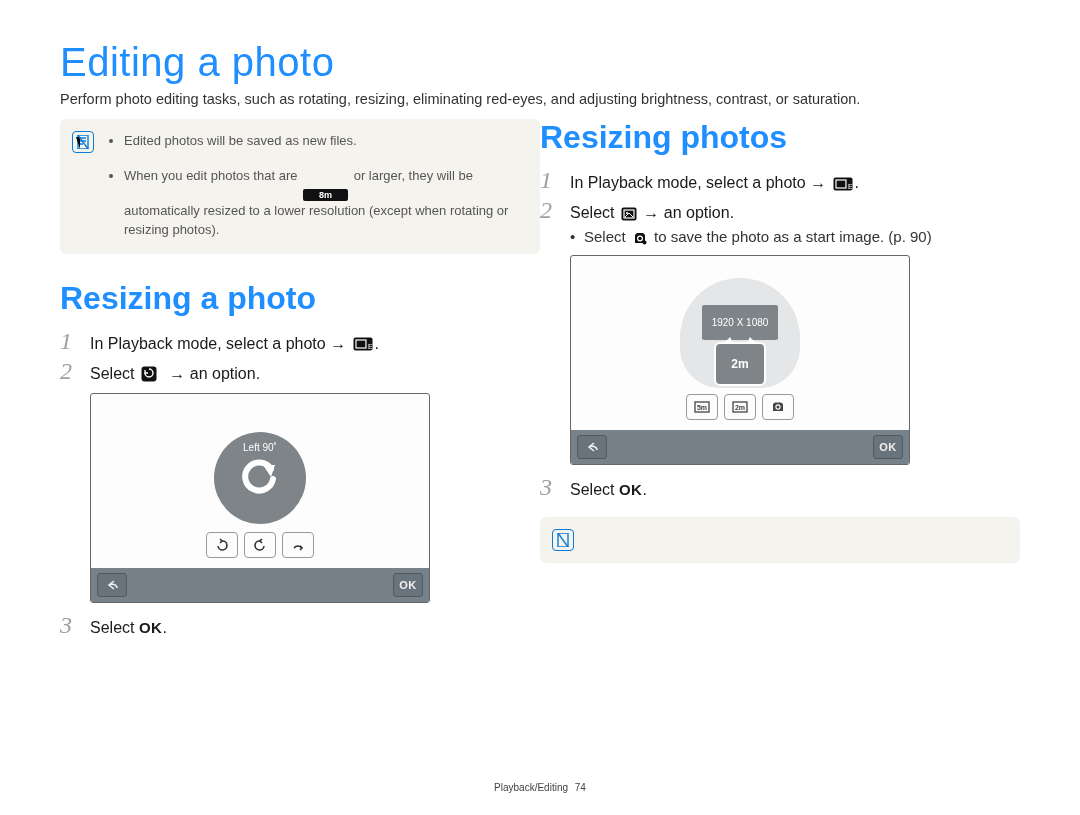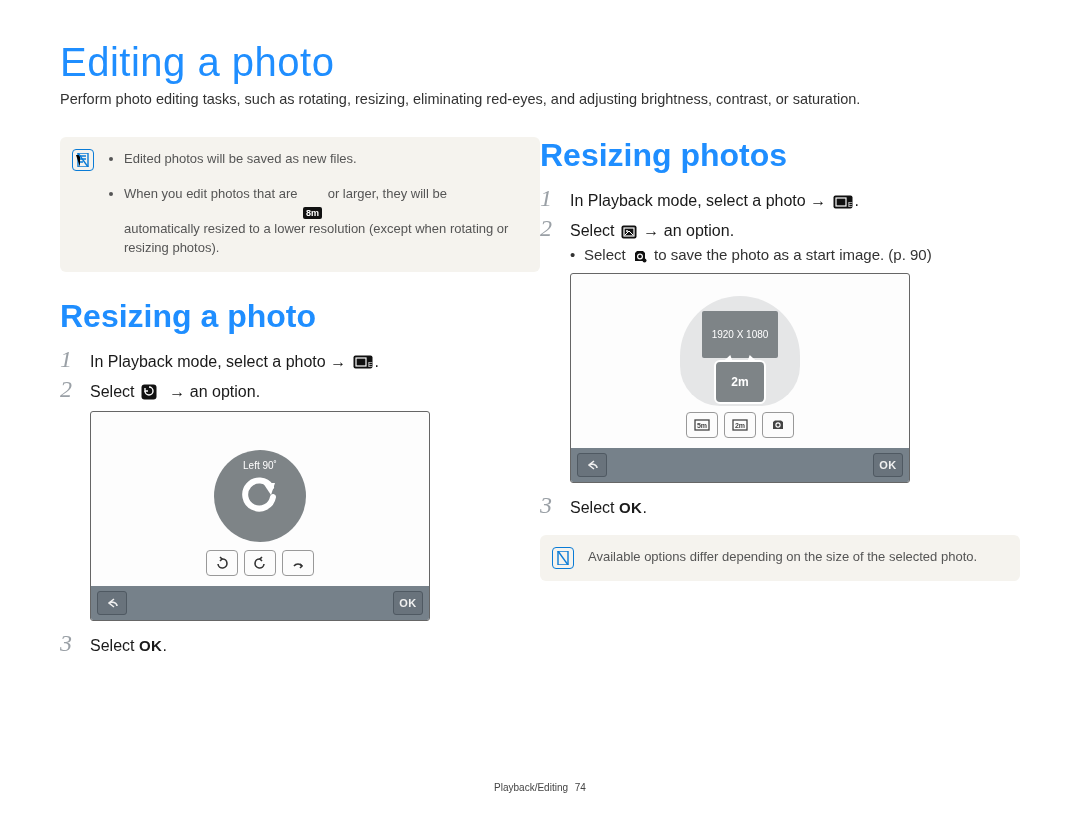--- a/index.html
+++ b/index.html
@@ -17,21 +17,21 @@
     color: #1f8eff;
     font-size: 40px;
     font-weight: 400;
     margin: 0 0 6px 0;
     letter-spacing: 0.5px;
     font-family: Arial, Helvetica, sans-serif;
   }
   .intro {
     font-size: 14.5px;
     color: #333;
-    margin: 0 0 30px 0;
+    margin: 0 0 12px 0;
   }
   .columns {
     display: flex;
   }
   .col { flex: 1 1 0; min-width: 0; }
   .notebox {
     background: #f5f3ee;
     border-radius: 6px;
     padding: 12px 16px 12px 12px;
     display: flex;
@@ -109,21 +109,21 @@
   }
   .resize-center {
     display: flex; flex-direction: column; align-items: center;
   }
   .silhouette {
     position: absolute; width: 120px; height: 110px; top: 22px;
     background: #e5e6e7; border-radius: 60px 60px 40px 40px;
     left: 50%; transform: translateX(-50%); z-index: 0;
   }
   .dim-badge {
-    background: #7e8487; color: #fff; font-size: 10px; padding: 18px 10px;
+    background: #7e8487; color: #fff; font-size: 10px; padding: 12px 10px;
     border-radius: 2px; z-index: 2; margin-top: 26px;
   }
   .open-badge {
     width: 52px; height: 44px; background: #7e8487; border: 2px solid #fff;
     border-radius: 6px; margin-top: 2px; z-index: 2;
     display: flex; align-items: center; justify-content: center; gap: 3px;
     position: relative;
   }
   .open-badge::before, .open-badge::after {
     content: ""; position: absolute; top: -7px; width: 0; height: 0;
@@ -157,21 +157,21 @@
         <svg width="14" height="14" viewBox="0 0 14 14">
             <path d="M2 0 L12 0 L12 14 L2 14 Z M4 3 L10 3 M4 6 L10 6 M4 9 L7 9" stroke="#0a7bd6" stroke-width="1.4" fill="none"></path>
             <path d="M0 2 L4 2 L4 14" stroke="none"></path>
             <path d="M2 0 L2 14" stroke="none"></path>
             <line x1="2" y1="0" x2="12" y2="14" stroke="#0a7bd6" stroke-width="1.4"></line>
           </svg>
       </div>
       <ul>
         <li>Edited photos will be saved as new files.</li>
         <li>
-          <span>When you edit photos that are </span><span class="inline-icon" style="background:#111;color:#fff;font-size:9px;font-weight:bold;padding:0 3px;border-radius:2px;line-height:12px;margin-top:36px;">8m</span><span> or larger, they will be automatically resized to a lower resolution (except when rotating or resizing photos).</span>
+          <span>When you edit photos that are </span><span class="inline-icon" style="background:#111;color:#fff;font-size:9px;font-weight:bold;padding:0 16px;border-radius:2px;line-height:12px;margin-top:36px;">8m</span><span> or larger, they will be automatically resized to a lower resolution (except when rotating or resizing photos).</span>
         </li>
       </ul>
     </div>
 
     <h2 class="section-h">Resizing a photo</h2>
 
     <ol class="steps">
       <li class="step">
         <span class="step-num">1</span>
         <span class="step-body">
@@ -342,21 +342,20 @@
       </li>
     </ol>
 
     <div class="notebox" style="margin-top:18px;">
       <div class="note-icon">
         <svg width="14" height="14" viewBox="0 0 14 14">
             <path d="M2 0 L12 0 L12 14 L2 14 Z" stroke="#0a7bd6" stroke-width="1.4" fill="none"></path>
             <line x1="2" y1="0" x2="12" y2="14" stroke="#0a7bd6" stroke-width="1.4"></line>
           </svg>
       </div>
-      <div>Available options differ depending on the size of the selected photo.</div>
     </div>
 
   </div>
 </div>
 
 <div class="footer">
   <span>Playback/Editing</span>
   <span class="pg">74</span>
 </div>
 

